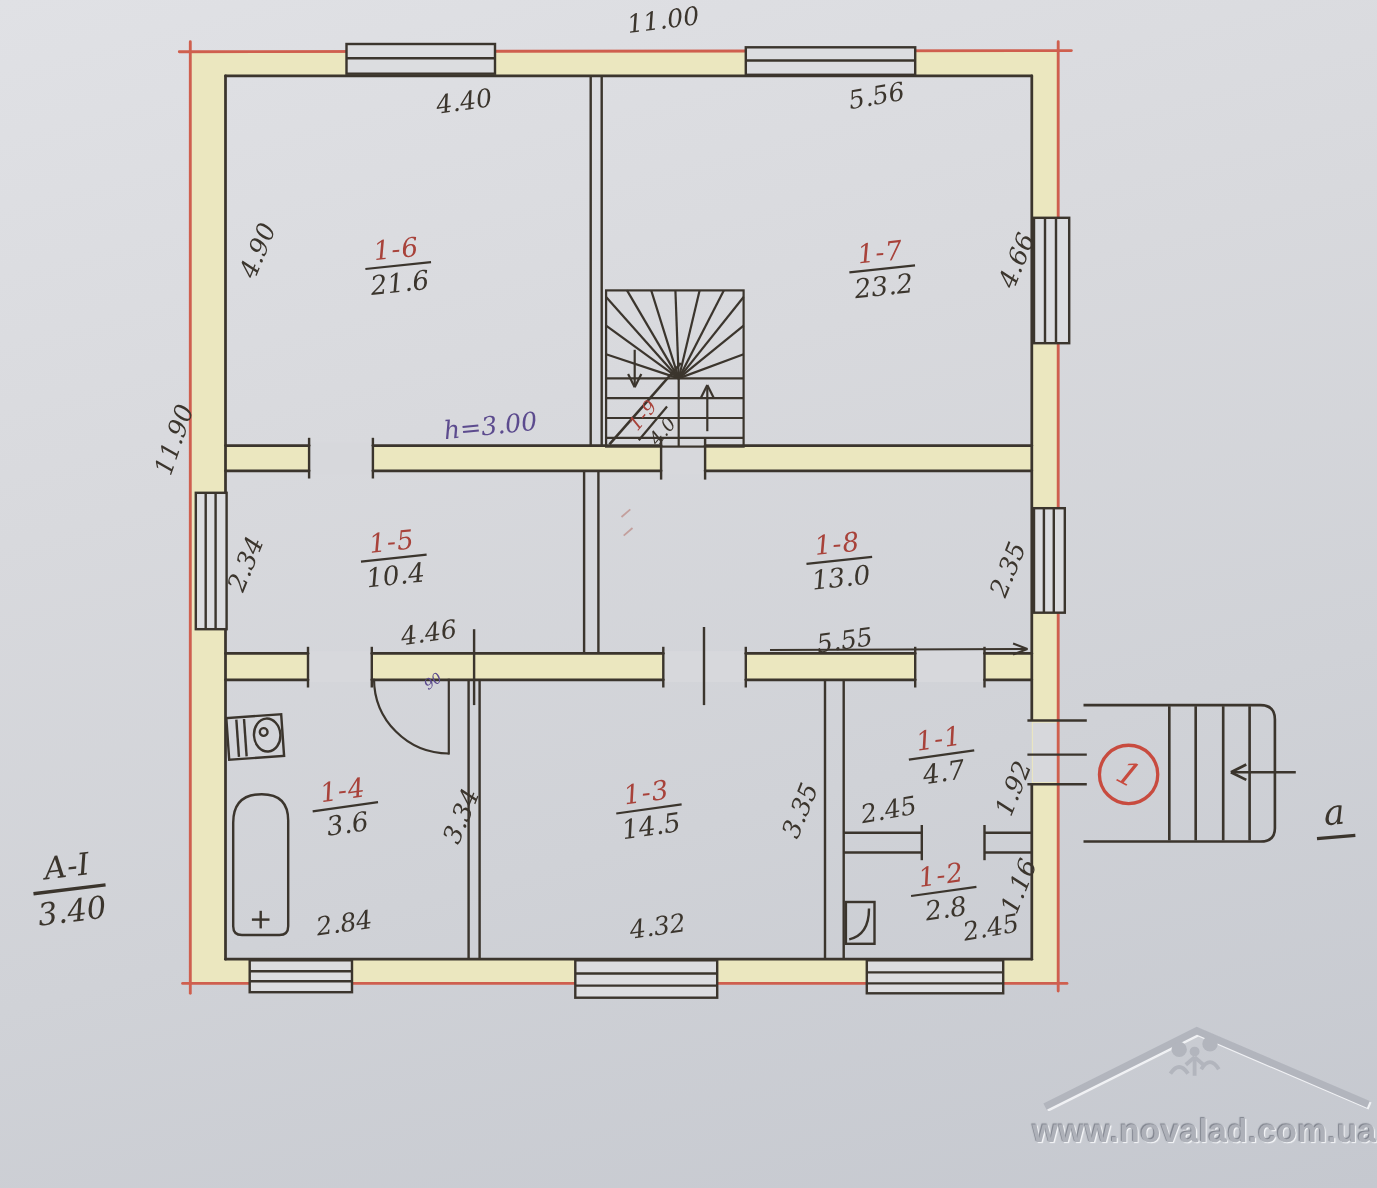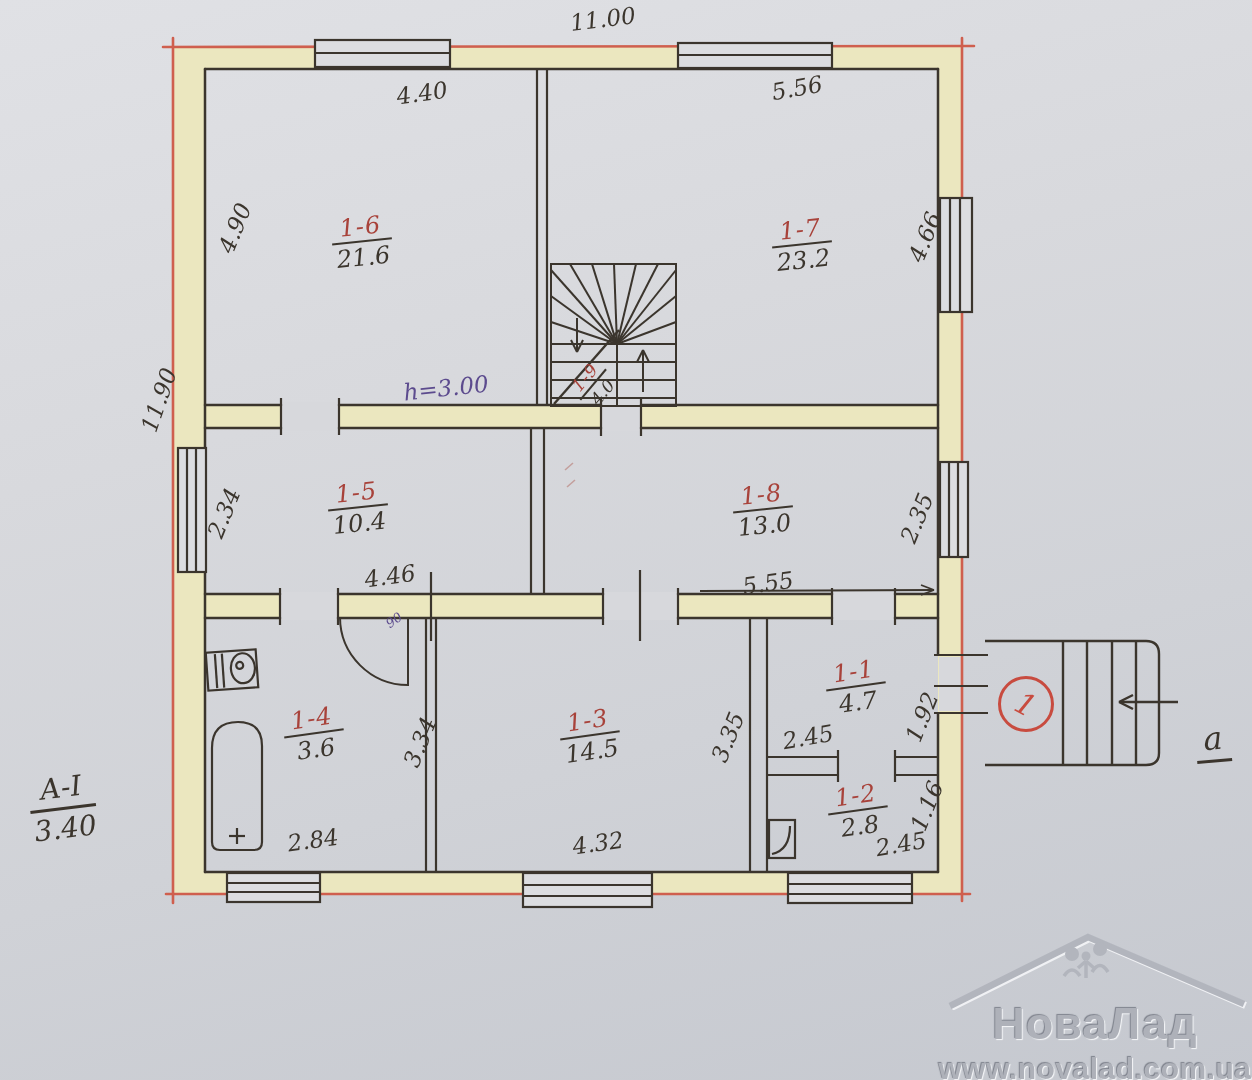--- a/index.html
+++ b/index.html
@@ -367,18 +367,17 @@
         <circle cx="134" cy="26" r="7" fill="#b2b5bd" stroke="none"></circle>
         <circle cx="162" cy="21" r="7" fill="#b2b5bd" stroke="none"></circle>
         <path d="M126,48 Q134,36 142,48"></path>
         <path d="M154,44 Q162,31 170,44"></path>
         <circle cx="148" cy="28" r="4.5" fill="#b2b5bd" stroke="none"></circle>
         <line x1="148" y1="33" x2="148" y2="50"></line>
         <line x1="140" y1="40" x2="148" y2="33"></line>
           <line x1="156" y1="40" x2="148" y2="33"></line>
       </g>
     </svg>
-    <div class="wm-brand">НоваЛад</div>
     <div class="wm-url">www.novalad.com.ua</div>
 
   </div>
 
 </div>
 
 </body></html>

